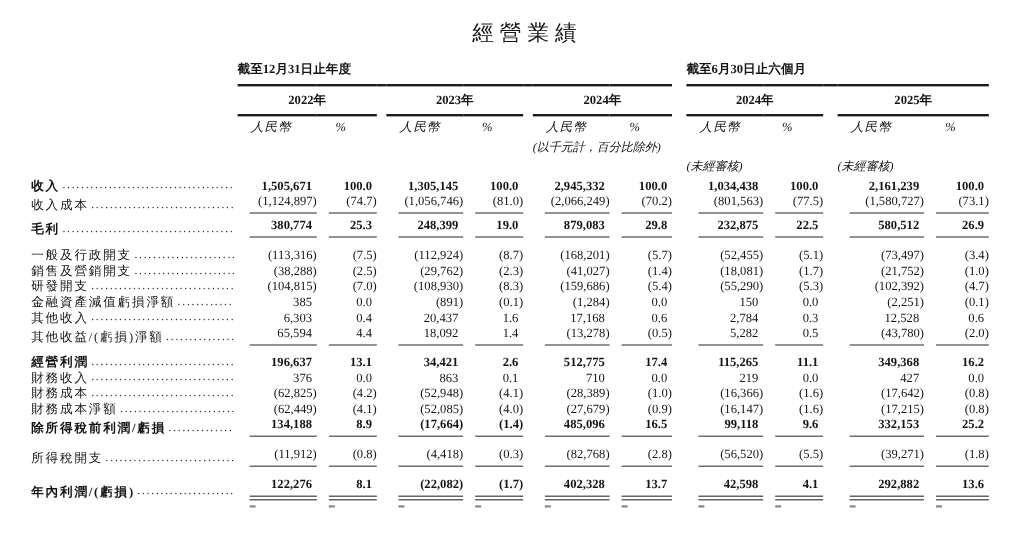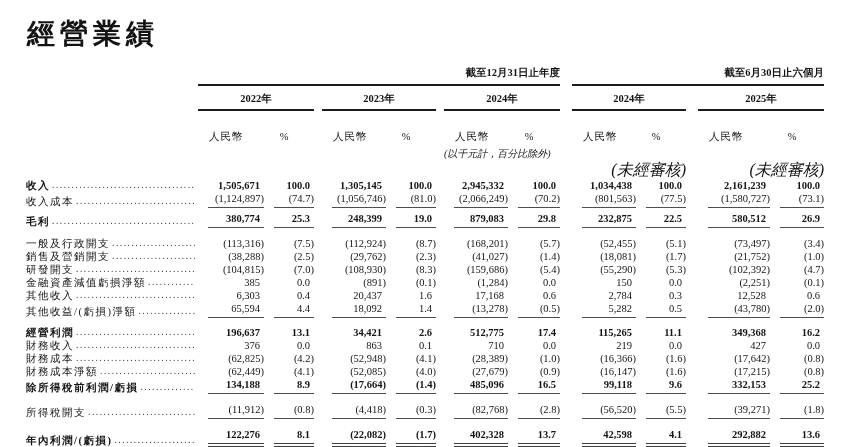--- a/index.html
+++ b/index.html
@@ -2,51 +2,51 @@
 <html><head>
 <meta charset="utf-8">
 <style>
   html,body{margin:0;padding:0;}
   body{
     width:852px;height:447px;background:#ffffff;color:#141414;
     font-family:"Liberation Serif","DejaVu Serif",serif;
     overflow:hidden;position:relative;
   }
   .title{
-    margin:15px 0 0 27px;font-size:28px;font-weight:bold;letter-spacing:5px;
+    margin:15px 0 0 27px;font-size:18px;font-weight:normal;letter-spacing:5px;text-align:center;
   }
   table{
     border-collapse:collapse;table-layout:fixed;
     margin:13px 0 0 26px;width:798px;font-size:10.5px;
   }
   td{padding:0;vertical-align:bottom;line-height:13px;overflow:visible;}
   col.lab{width:172px}
   col.n1{width:66px}col.p1{width:50px}
   col.n2{width:64px}col.p2{width:50px}
   col.n3{width:64px}col.p3{width:52px}
   col.n4{width:64px}col.p4{width:50px}
   col.n5{width:72px}col.p5{width:54px}
   col.g{width:8px}col.G{width:12px}
 
   
   td.sp{
-    text-align:right;font-weight:bold;padding-bottom:5px;
+    text-align:left;font-weight:bold;padding-bottom:5px;
     border-bottom:2px solid #1c1c1c;white-space:nowrap;
   }
   td.yr{
     text-align:center;font-weight:bold;padding:6px 0 4px;
     border-bottom:2px solid #1c1c1c;
     margin-top:16px;
   }
-  tr.cur td{padding-top:19px;}
+  tr.cur td{font-style:italic;padding-top:3px;}
   td.curN{text-align:left;padding-left:11px;letter-spacing:1px;}
   td.curP{text-align:center;padding-right:10px;}
   tr.noteRow td{font-style:italic;font-size:10px;text-align:left;
     white-space:nowrap;padding-top:3px;height:14px;}
-  tr.unaud td{font-style:italic;font-size:16px;text-align:right;
+  tr.unaud td{font-style:italic;font-size:10px;text-align:left;
     padding:2px 0 3px;height:14px;white-space:nowrap;}
 
   
   td.lab .w{display:flex;align-items:center;}
   td.lab .t{white-space:nowrap;letter-spacing:1.5px;}
   td.lab .dots{flex:1;overflow:hidden;white-space:nowrap;margin:0 3px 0 2px;
     color:#2a2a2a;font-weight:normal;font-size:9.5px;letter-spacing:1.5px;}
   td.lab .dots::after{content:"..................................................................";}
   td.num,td.pct{text-align:right;}
   .v{display:block;margin-left:10px;white-space:nowrap;}

